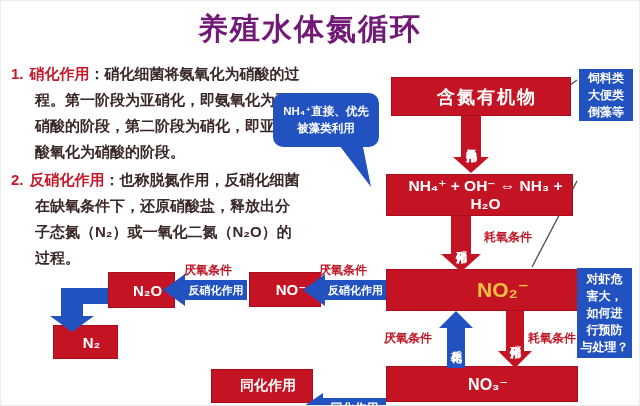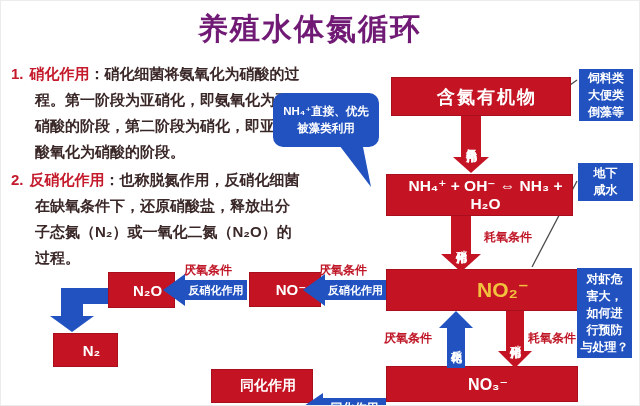--- a/index.html
+++ b/index.html
@@ -84,32 +84,28 @@
   <div class="abs rbox" style="left:385px;top:173px;width:175px;height:42px;font-size:15.5px;">NH₄⁺ + OH⁻ ⇔ NH₃ + H₂O</div>
 
   <div class="abs rbox yellowtext" style="left:385px;top:268px;width:210px;height:42px;font-size:21px;">NO₂⁻</div>
 
   <div class="abs rbox" style="left:385px;top:365px;width:180px;height:36px;font-size:16px;">NO₃⁻</div>
 
   <div class="abs rbox" style="left:248px;top:271px;width:60px;height:35px;font-size:15px;">NO⁻</div>
 
   <div class="abs rbox" style="left:107px;top:271px;width:55px;height:36px;font-size:15px;">N₂O</div>
 
-  <div class="abs rbox" style="left:52px;top:332px;width:53px;height:34px;font-size:15px;">N₂</div>
+  <div class="abs rbox" style="left:52px;top:324px;width:53px;height:34px;font-size:15px;">N₂</div>
 
   <div class="abs rbox" style="left:210px;top:368px;width:90px;height:34px;font-size:14px;">同化作用</div>
 
   <div class="abs bbox" style="left:578px;top:68px;width:54px;height:52px;">
     <span>饲料类</span>
     <span>大便类</span>
     <span>倒藻等</span>
-  </div>
-  <div class="abs bbox" style="left:577px;top:162px;width:55px;height:38px;">
-    <span>地下</span>
-    <span>咸水</span>
   </div>
   <div class="abs bbox" style="left:576px;top:267px;width:55px;height:90px;text-align:center;">
     <span>对虾危</span>
     <span>害大，</span>
     <span>如何进</span>
     <span>行预防</span>
     <span>与处理？</span>
   </div>
 
   <div class="abs bubble" style="left:272px;top:92px;width:106px;height:54px;">

